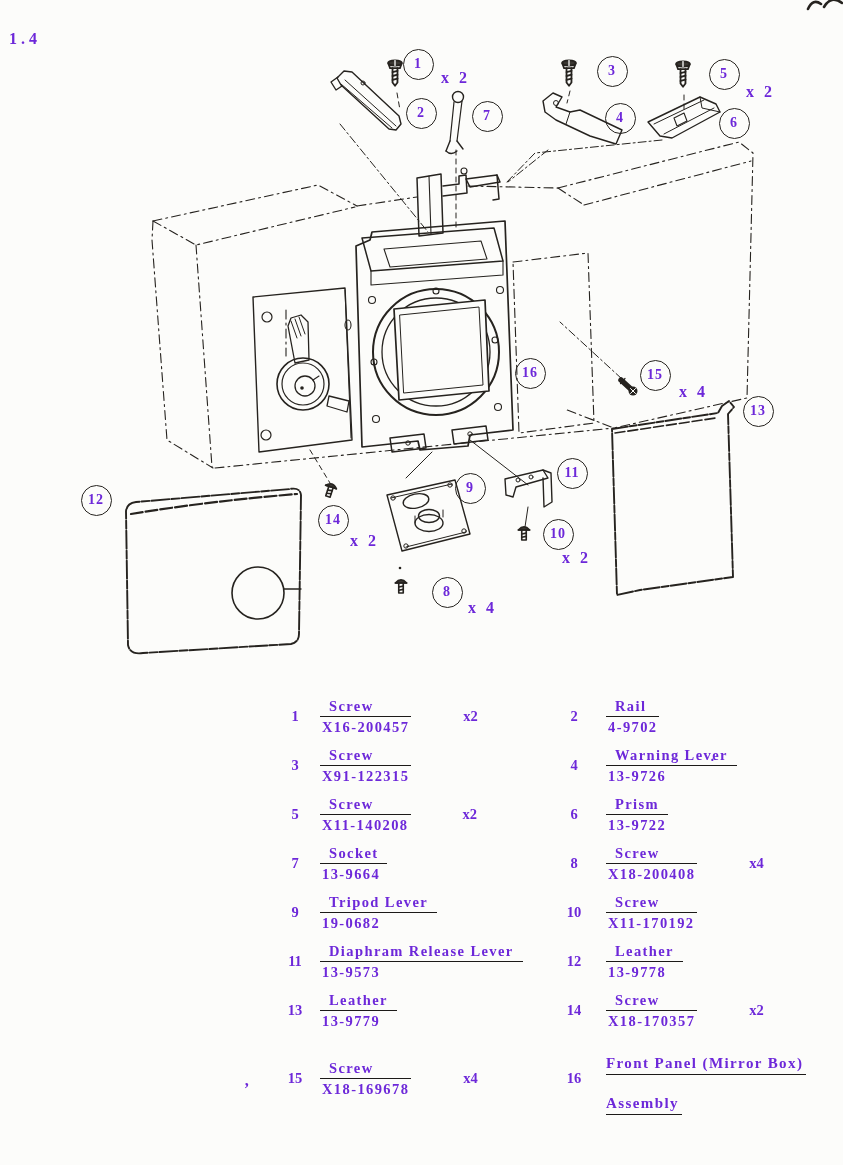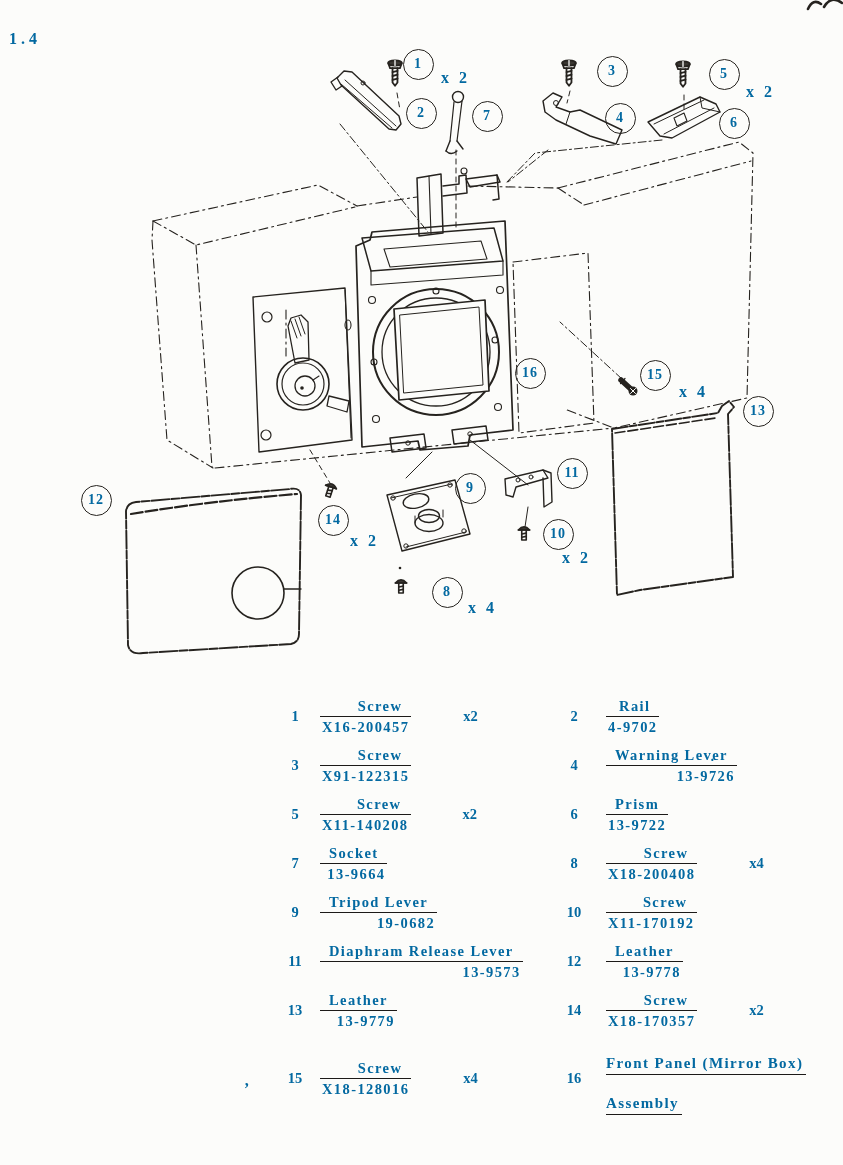--- a/index.html
+++ b/index.html
@@ -1,18 +1,18 @@
 <!DOCTYPE html>
 <html><head>
 <meta charset="utf-8">
 <style>
   html,body{margin:0;padding:0;background:#e8e8e4;}
   .page{
     position:relative; width:843px; height:1165px; margin:0 auto;
-    background:#fcfcfa; color:#0369a1; overflow:hidden;
+    background:#fcfcfa; color:#6d28d9; overflow:hidden;
     font-family:"Liberation Serif","DejaVu Serif",serif;
   }
   .title-row{
     position:absolute; top:30px; left:9px; display:flex; gap:27px;
     font-size:16px; font-weight:600; letter-spacing:1.8px; white-space:nowrap;
   }
   .sec-num{letter-spacing:4px;}
   
   .callout{
     position:absolute; width:31px; height:31px; box-sizing:border-box;
@@ -22,21 +22,21 @@
   }
   .mult{
     position:absolute; transform:translate(0,-50%);
     font-size:16px; font-weight:600; letter-spacing:3px; white-space:nowrap;
   }
   
   .ptable{position:absolute; left:282px; top:692px; width:561px;}
   .prow{display:grid; grid-template-columns:26px 246px 40px 1fr; align-items:center; min-height:49px;}
   .pnum{font-size:14.5px; font-weight:600; text-align:center;}
   .pcell{display:flex; align-items:center; gap:8px; padding-left:12px;}
-  .pfrac{display:inline-block; text-align:right; font-size:14.5px; font-weight:600; letter-spacing:1.4px;}
+  .pfrac{display:inline-block; text-align:left; font-size:14.5px; font-weight:600; letter-spacing:1.4px;}
   .pname{padding:0 9px 1px; border-bottom:1.8px solid #1c1a18; white-space:nowrap;}
   .ppart{padding:2px 2px 0; white-space:nowrap;}
   .pqty{font-size:14.5px; font-weight:600;margin-left:44px;}
   .plainblk{font-size:15px; font-weight:600; letter-spacing:1.4px;}
   .plainblk .uline{display:table; border-bottom:1.8px solid #1c1a18; padding:0 3px 2px 0; margin-bottom:7px; white-space:nowrap;margin-top:20px;}
   .stray-comma{position:absolute; left:244px; top:1080px; font-size:16px; font-weight:700;}
   .stray-dot{position:absolute; left:710px; top:753px; font-size:14px; font-weight:700;}
 </style>
 </head>
 <body>
@@ -360,21 +360,21 @@
             <div class="ppart">X18-170357</div>
           </div>
           <div class="pqty">x2</div>
         </div>
       </div>
       <div class="prow">
         <div class="pnum">15</div>
         <div class="pcell">
           <div class="pfrac">
             <div class="pname">Screw</div>
-            <div class="ppart">X18-128016</div>
+            <div class="ppart">X18-169678</div>
           </div>
           <div class="pqty">x4</div>
         </div>
         <div class="pnum">16</div>
         <div class="pcell">
           <div class="plainblk">
             <div class="uline">Front Panel (Mirror Box)</div>
             <div class="uline">Assembly</div>
           </div>
         </div>

